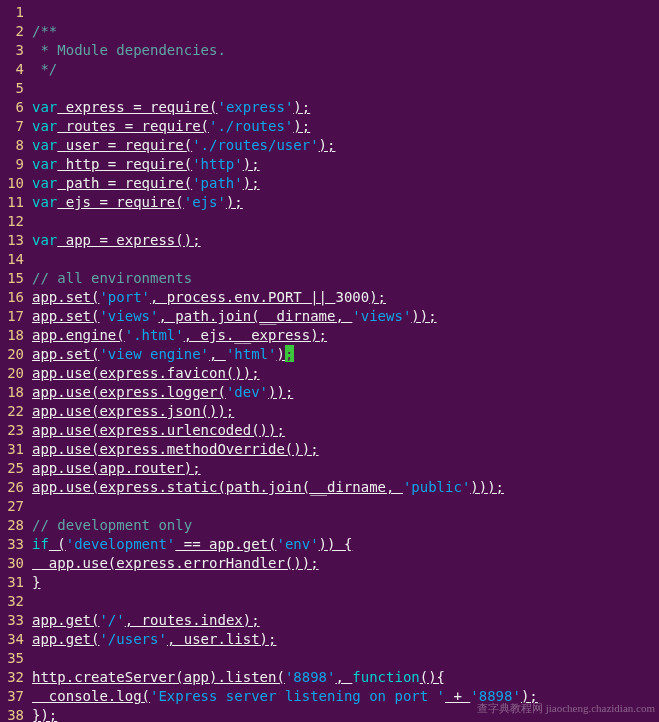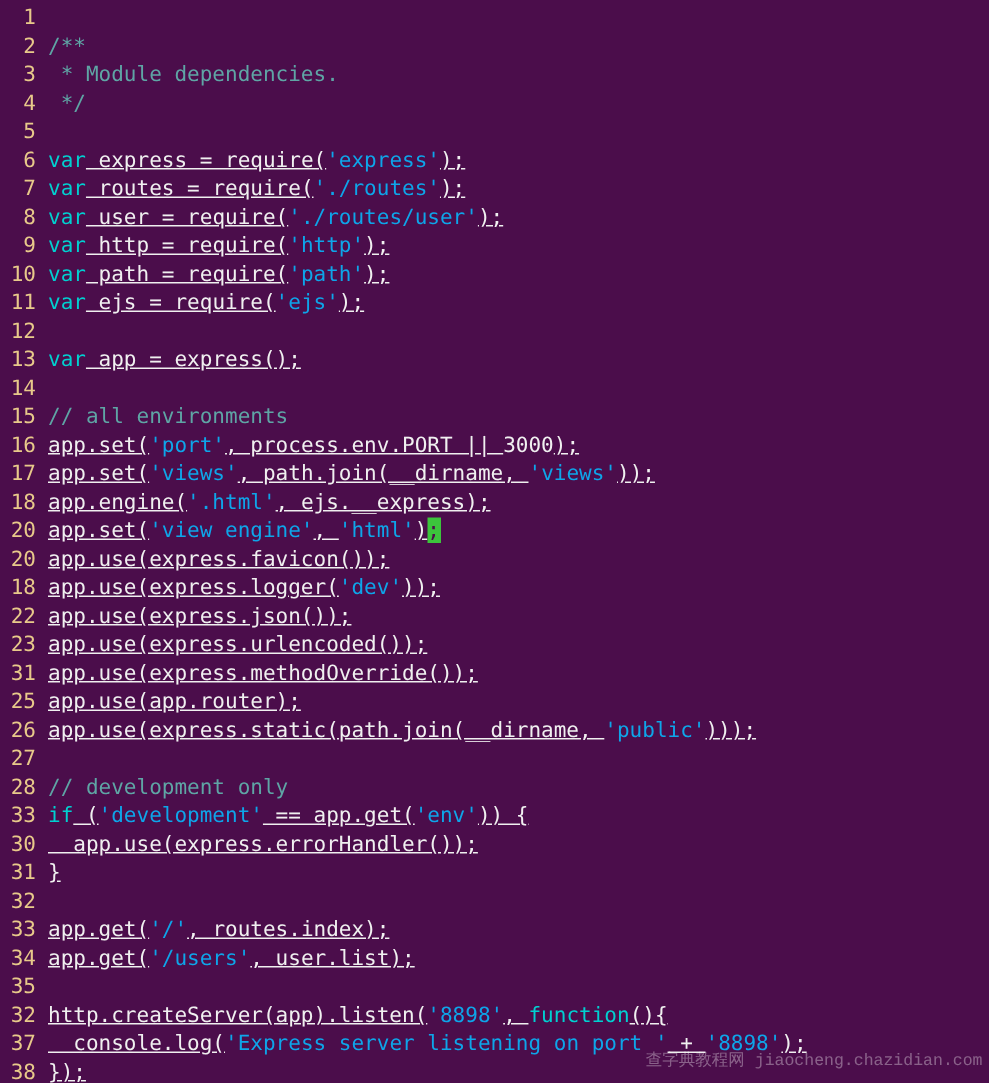--- a/index.html
+++ b/index.html
@@ -28,21 +28,21 @@
 .str { color: #0ea5e9; }
 .comment { color: #5fa5a5; }
 .num { color: #f0f0f0; text-align: right; }
 .ident { color: #f0f0f0; text-decoration: underline; }
 .cursor { background: #3cc43c; color: #4b0d4b; display:inline-block; width:9px; height:17px; vertical-align:top; }
 .watermark {
   position: absolute;
   right: 4px;
   bottom: 4px;
   color: rgba(255,255,255,0.35);
-  font-family: Liberation Mono, monospace;
+  font-family: Liberation Serif, serif;
   font-size: 11px;
   pointer-events: none;
 }
 </style>
 </head>
 <body>
 
 <div class="editor">
   <div class="gutter">
       <div class="line">1</div>

